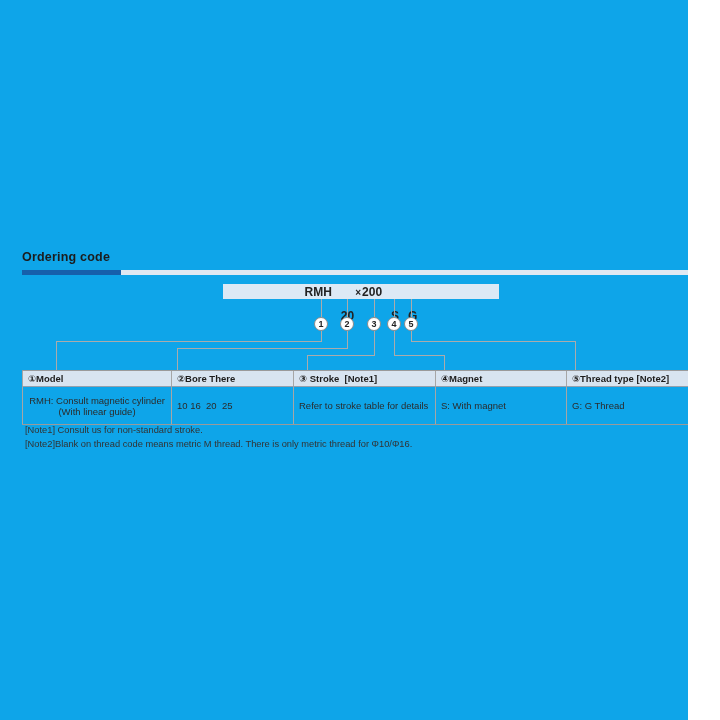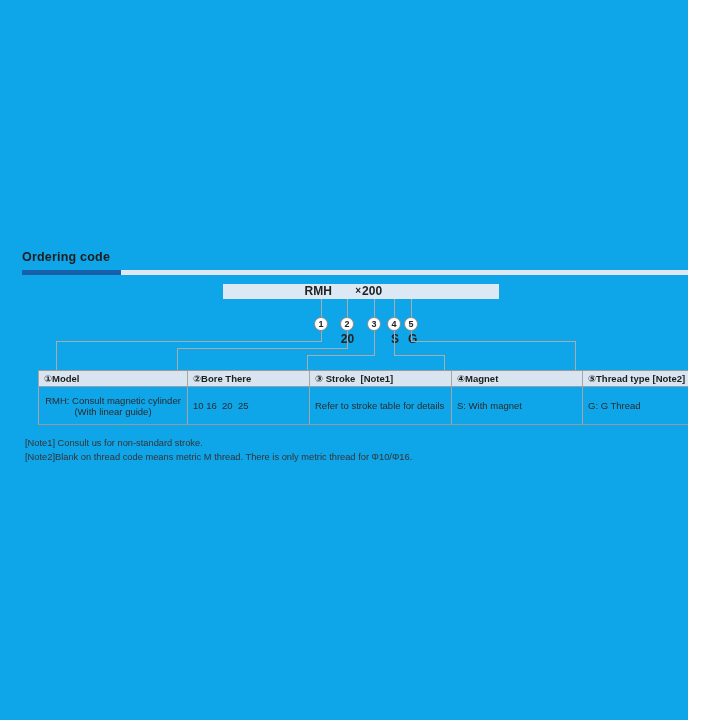--- a/index.html
+++ b/index.html
@@ -10,36 +10,36 @@
   
   .section-title{
     position:absolute;left:22px;top:250px;font-size:12.5px;font-weight:bold;
     color:#1c1c1c;letter-spacing:.2px;
   }
   .title-rule{position:absolute;left:22px;top:270px;width:681px;height:5px;background:#dfe8f2;}
   .title-rule-accent{position:absolute;left:0;top:0;width:99px;height:5px;background:#1660ab;}
   
   .code-box{
     position:absolute;left:223px;top:284px;width:276px;height:15px;background:#dce9f5;
-    display:flex;justify-content:center;
+    display:flex;align-items:center;justify-content:center;
     font-size:12px;font-weight:bold;color:#222;
   }
   .code-box .gap-l{margin-left:9px;margin-top:48px;}
   .code-box .times{font-size:10px;margin:0 1px;position:relative;top:1px;}
   
   .ln{position:absolute;background:#ababab;}
   
   .callout{
     position:absolute;top:317px;width:12px;height:12px;border:1px solid #8c8c8c;border-radius:50%;
     background:#fff;font-size:9px;font-weight:bold;color:#222;
     display:flex;align-items:center;justify-content:center;line-height:12px;
   }
   
   .order-table{
-    position:absolute;left:38px;top:370px;width:680px;
+    position:absolute;left:22px;top:370px;width:680px;
     border-top:1px solid #9a9a9a;border-bottom:1px solid #9a9a9a;
     box-sizing:border-box;font-size:9.5px;
   }
   .t-row{display:flex;width:680px;}
   .t-head .t-cell{
     background:#d8e4f0;height:15px;line-height:15px;font-weight:bold;color:#1c1c1c;
     white-space:pre;overflow:hidden;
   }
   .t-head{border-bottom:1px solid #93a0ad;}
   .t-cell{
@@ -48,21 +48,21 @@
   .t-cell:first-child{border-left:1px solid #a6a6a6;}
   .t-body .t-cell{
     height:37px;display:flex;align-items:center;color:#2b2b2b;white-space:pre;
   }
   .t-body .cell-model{
     flex-direction:column;justify-content:center;align-items:center;text-align:center;
     line-height:11px;padding-left:0;
   }
   .w0{width:150px;} .w1{width:122px;} .w2{width:142px;} .w3{width:131px;} .w4{width:135px;}
   
-  .notes{position:absolute;left:25px;top:437px;font-size:9.3px;color:#333;line-height:13.5px;}
+  .notes{position:absolute;left:25px;top:424px;font-size:9.3px;color:#333;line-height:13.5px;}
 </style>
 </head>
 <body>
 
 <div id="canvas">
 
   <div class="section-title">Ordering code</div>
   <div class="title-rule">
     <div class="title-rule-accent"></div>
   </div>

